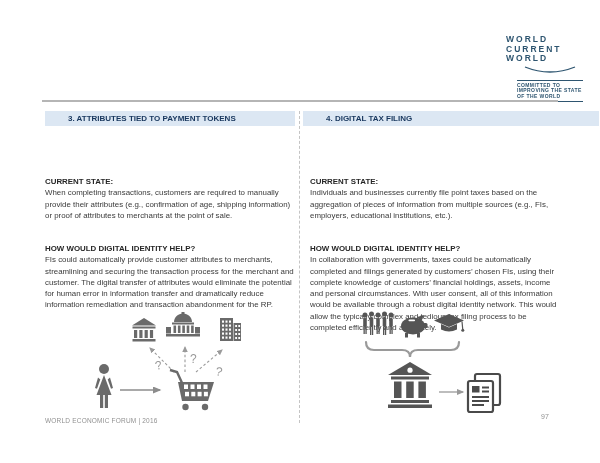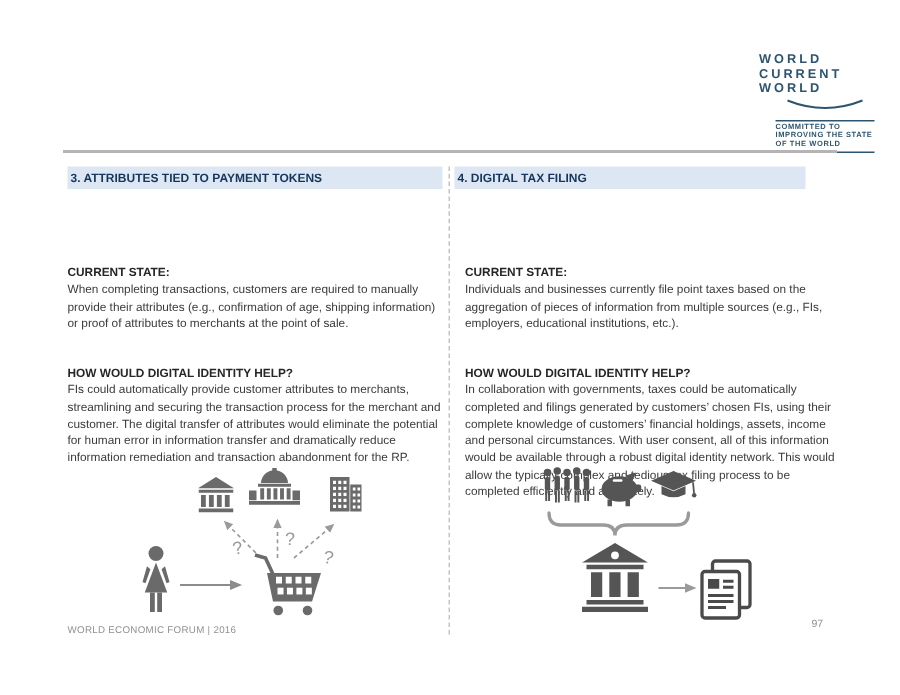--- a/index.html
+++ b/index.html
@@ -14,23 +14,23 @@
                 padding:2px 0;}
   .logo-tagline div{font-size:5px;letter-spacing:0.4px;line-height:5.6px;font-weight:bold;}
 
   
   .title{position:absolute;left:45px;top:83px;margin:0;font-size:10.6px;font-weight:bold;
          color:#262626;letter-spacing:-0.1px;}
   .title-rule{position:absolute;left:42px;top:100px;width:516px;height:2px;background:#b5b5b5;}
 
   
   .col-header{position:absolute;top:111px;height:15px;line-height:15px;background:#dce7f3;
-              color:#17365d;font-size:8px;font-weight:bold;padding-left:2px;box-sizing:border-box;}
+              color:#17365d;font-size:8px;font-weight:bold;padding-left:23px;box-sizing:border-box;}
   .col-header.left{left:45px;width:250px;}
-  .col-header.right{left:303px;width:234px;}
+  .col-header.right{left:303px;width:296px;}
   .divider{position:absolute;left:299px;top:111px;height:312px;width:0;border-left:1px dashed #c4c4c4;}
 
   
   .block{position:absolute;font-size:7.9px;line-height:11.3px;color:#3a3a3a;margin-top:45px;}
   .block .label{font-weight:bold;color:#262626;}
   .block .note{font-style:italic;}
   #cs-left{left:45px;top:131px;width:250px;}
   #cs-right{left:310px;top:131px;width:250px;}
   #help-left{left:45px;top:198px;width:252px;}
   #help-right{left:310px;top:198px;width:250px;}

